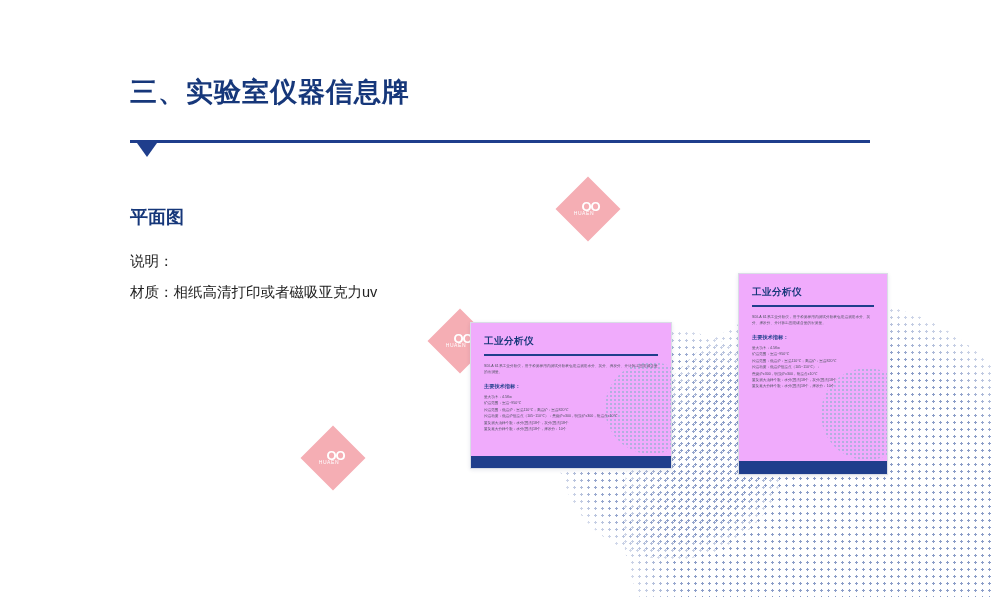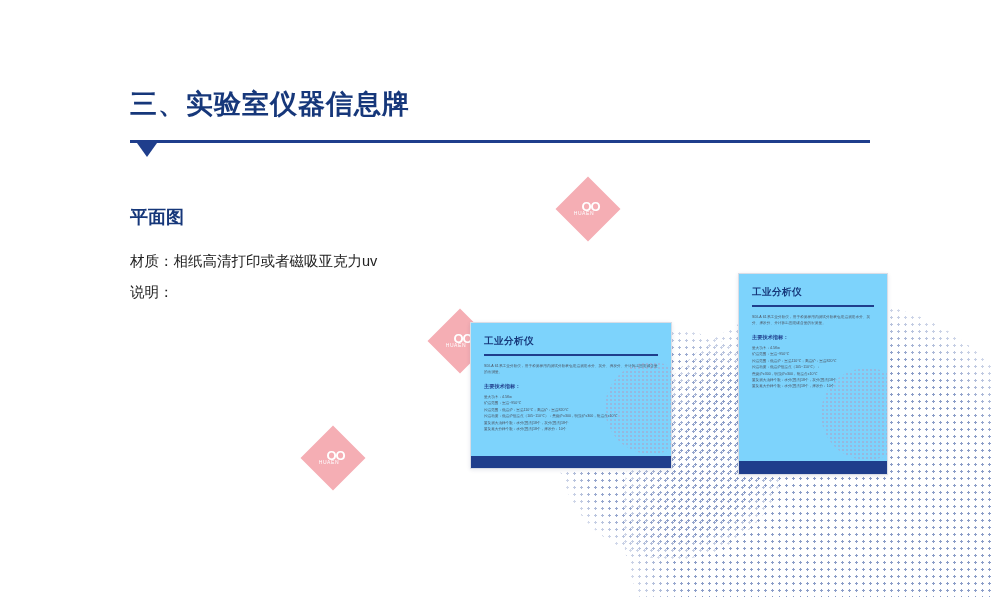--- a/index.html
+++ b/index.html
@@ -36,21 +36,21 @@
     top: 330px;
     width: 230px;
     height: 230px;
     opacity: 0.5;
   }
 
   
   .section-title {
     position: absolute;
     left: 130px;
-    top: 86px;
+    top: 74px;
     font-size: 27px;
     font-weight: bold;
     letter-spacing: 1px;
     color: #16377a;
     white-space: nowrap;
   }
 
   .divider-wrap {
     position: absolute;
     left: 130px;
@@ -135,21 +135,21 @@
     letter-spacing: 0.6px;
     margin-top: 1px;
   }
   #stamp-a { left: 565px; top: 186px; }
   #stamp-b { left: 310px; top: 435px; }
   #stamp-c { left: 437px; top: 318px; }
 
   
   .card {
     position: absolute;
-    background: #7dd3fc;
+    background: #f0abfc;
     border: 1px solid #d9dde6;
     box-shadow: 0 1px 4px rgba(20,40,90,0.10);
     overflow: hidden;
   }
   .card-h {
     left: 470px;
     top: 322px;
     width: 200px;
     height: 145px;
   }
@@ -227,22 +227,22 @@
 
 <div class="section-title">三、实验室仪器信息牌</div>
 
 <div class="divider-wrap">
   <div class="divider-thick"></div>
   <div class="divider-notch"></div>
 </div>
 
 <div class="subhead">平面图</div>
 <div class="desc-list">
+  <div>说明：</div>
   <div>材质：相纸高清打印或者磁吸亚克力uv</div>
-  <div>说明：</div>
 </div>
 
 <div class="stamp" id="stamp-a">
   <span class="glyph">OO</span>
   <span class="word">HUAEN</span>
 </div>
 <div class="stamp" id="stamp-b">
   <span class="glyph">OO</span>
   <span class="word">HUAEN</span>
 </div>

